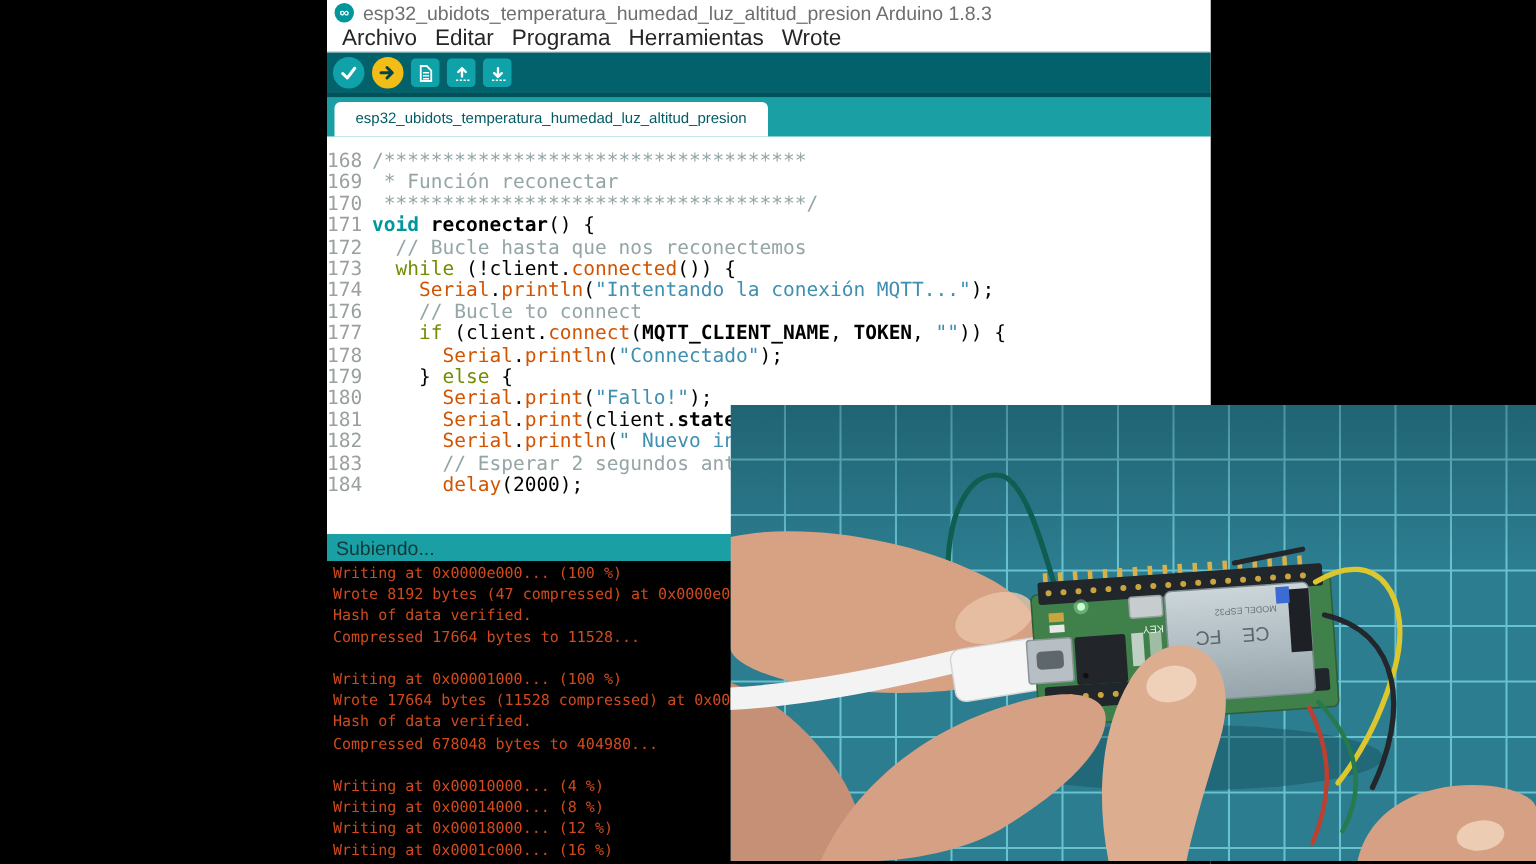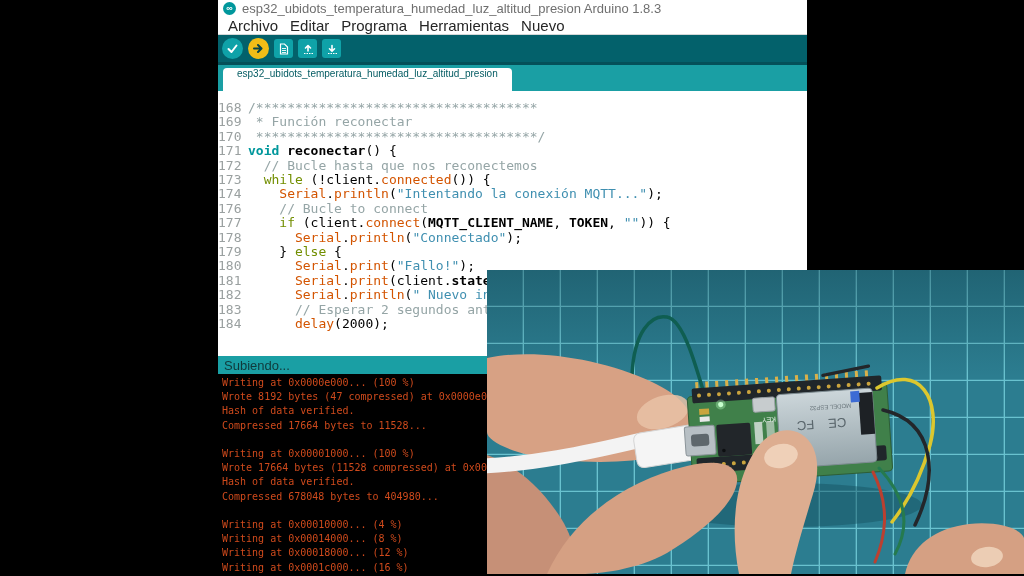--- a/index.html
+++ b/index.html
@@ -17,21 +17,21 @@
            border-bottom:1px solid #d4d8d8;padding-left:4px;flex:0 0 auto;}
   .menu-item{font-size:15px;color:#262626;padding:0 6px;cursor:default;}
   #toolbar{height:27px;background:#03616b;border-bottom:3px solid #045059;
            display:flex;align-items:center;padding-left:4px;gap:5px;flex:0 0 auto;}
   .tbtn{width:21px;height:21px;display:flex;align-items:center;justify-content:center;flex:0 0 auto;}
   .tbtn.round{border-radius:50%;background:#0fa2a8;}
   .tbtn.square{width:19px;height:19px;border-radius:3px;background:#0fa2a8;}
   .tbtn.active{background:#f2bd17;}
   #tabstrip{height:26px;background:#1a9fa4;position:relative;flex:0 0 auto;}
   #tab{position:absolute;left:5px;bottom:0;height:23px;background:#fff;
-       border-radius:4px 4px 0 0;display:flex;align-items:flex-start;padding:0 14px;}
+       border-radius:4px 4px 0 0;display:flex;align-items:center;padding:0 14px;}
   #tab span{font-size:10px;color:#045c63;white-space:nowrap;}
   
   #editor{height:255px;background:#fff;overflow:hidden;padding-top:10px;flex:0 0 auto;
           font-family:"DejaVu Sans Mono",monospace;font-size:13px;line-height:14.4px;}
   .code-line{display:flex;white-space:pre;}
   .gutter{width:22px;flex:0 0 auto;text-align:right;padding-right:5px;color:#9aa0a0;}
   .code{padding-left:3px;}
   .tok-n{color:#000;}
   .tok-b{color:#000;font-weight:bold;}
   .tok-k{color:#00979c;font-weight:bold;}
@@ -61,21 +61,21 @@
     <div id="titlebar">
       <div id="app-icon">∞</div>
       <span id="window-title">esp32_ubidots_temperatura_humedad_luz_altitud_presion Arduino 1.8.3</span>
     </div>
 
     <div id="menubar">
         <span class="menu-item">Archivo</span>
         <span class="menu-item">Editar</span>
         <span class="menu-item">Programa</span>
         <span class="menu-item">Herramientas</span>
-        <span class="menu-item">Nuevo</span>
+        <span class="menu-item">Wrote</span>
       </div>
 
     <div id="toolbar">
       <div class="tbtn round">
         <svg width="13" height="13" viewBox="0 0 13 13">
           <path d="M2.5 7l3 3 5-6.5" fill="none" stroke="#fff" stroke-width="2" stroke-linecap="round" stroke-linejoin="round"></path>
         </svg>
       </div>
       <div class="tbtn round active">
         <svg width="13" height="13" viewBox="0 0 13 13">

